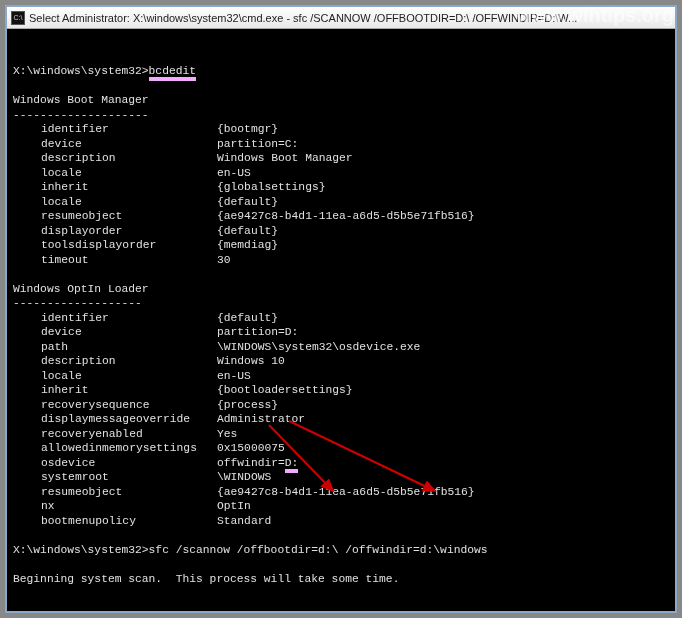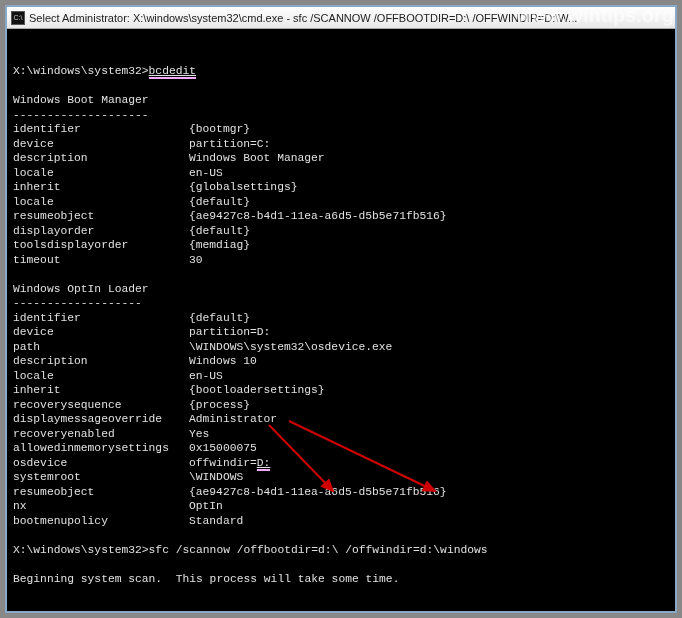--- a/index.html
+++ b/index.html
@@ -48,43 +48,42 @@
     background: #000;
     color: #e0e0e0;
     font-size: 11.3px;
     line-height: 14.5px;
     padding: 6px 4px 4px 6px;
     white-space: pre;
     height: calc(100% - 22px);
     overflow: hidden;
   }
   .underline-red {
-    border-bottom: 2px solid #f0abfc;
-    text-decoration: underline;
+    border-bottom: 4px solid #f0abfc;
   }
   .watermark {
     position: absolute;
     top: 4px;
     right: 8px;
     font-family: Arial, sans-serif;
     font-size: 20px;
     font-weight: bold;
     color: rgba(255,255,255,0.55);
     letter-spacing: 0px;
     z-index: 100;
     pointer-events: none;
   }
   .arrows {
     position: absolute;
     top: 0; left: 0;
     width: 100%; height: 100%;
     pointer-events: none;
     z-index: 50;
   }
-  .key { display: inline-block; width: 176px; }
+  .key { display: inline-block; width: 176px; margin-left: 28px; }
 </style>
 </head>
 <body>
 
 <div class="window">
   <div class="titlebar">
     <span class="titlebar-icon">C:\</span>
     <span>Select Administrator: X:\windows\system32\cmd.exe - sfc  /SCANNOW /OFFBOOTDIR=D:\ /OFFWINDIR=D:\W...</span>
   </div>
 

